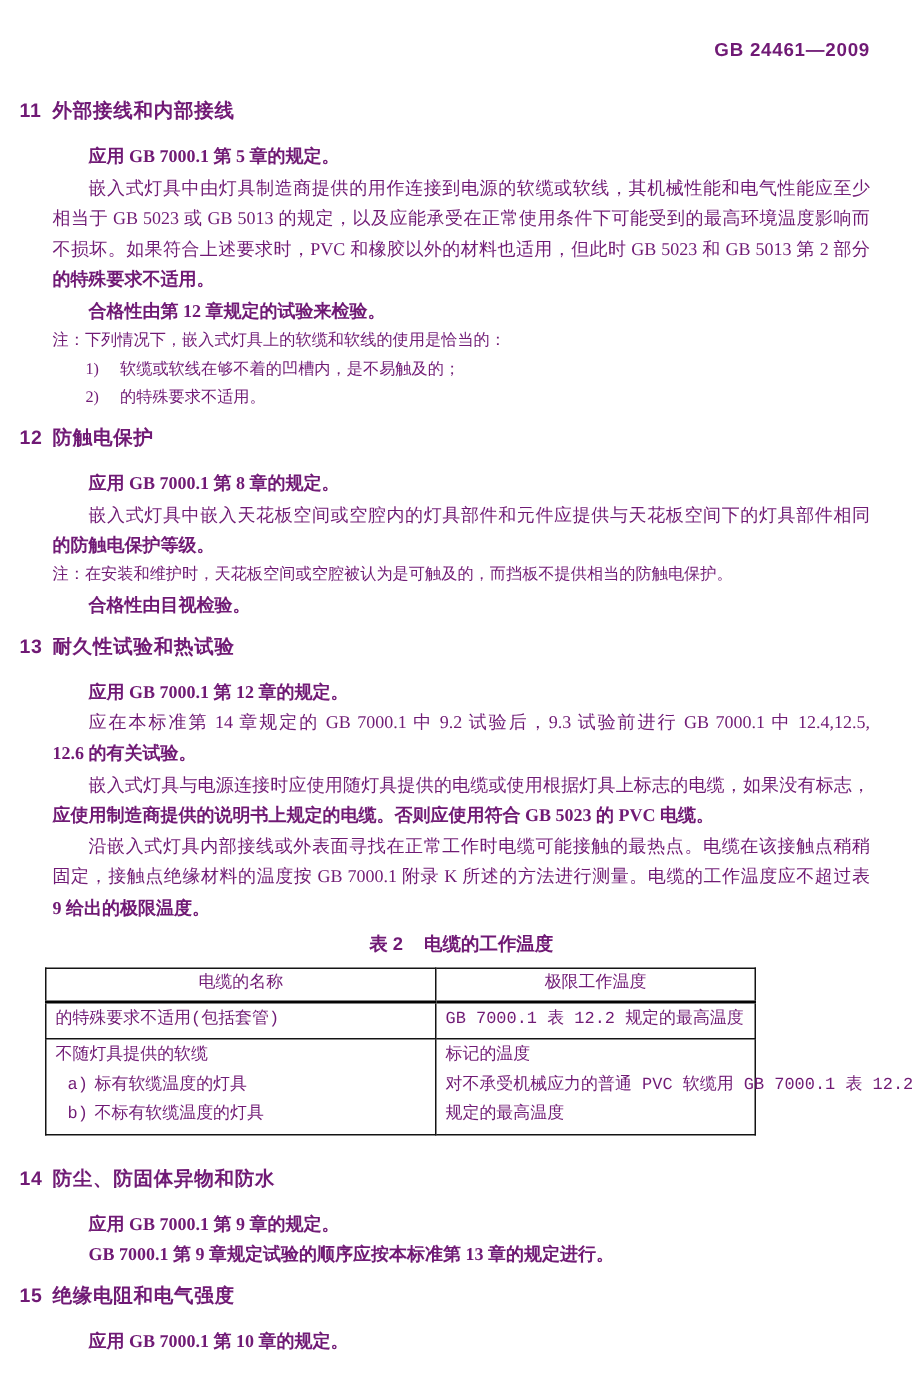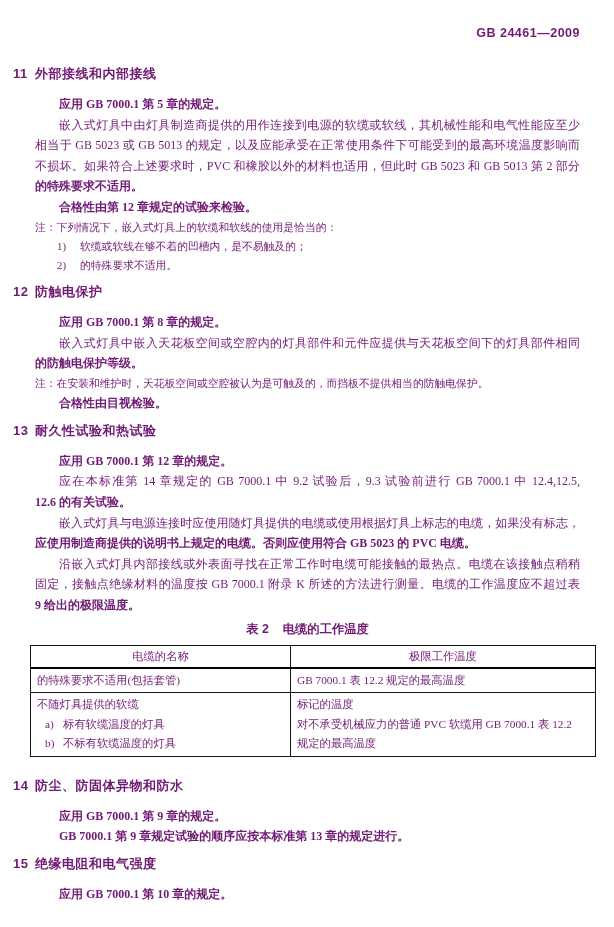--- a/index.html
+++ b/index.html
@@ -61,25 +61,25 @@
     text-align:center;
     font-family:Liberation Sans, sans-serif;
     font-weight:bold;
     font-size:12.3px;
     line-height:20px;
     margin-top:3px;
     margin-bottom:6px;
   }
   .tbl-caption .cap-label{margin-right:14px;}
   table.t2{
-    width:566px;
+    width:474px;
     margin-left:-5px;
     border-collapse:collapse;
     table-layout:fixed;
-    font-family:Liberation Serif, serif;
+    font-family:Liberation Mono, monospace;
   }
   table.t2 th,table.t2 td{
     border:1px solid #141414;
     font-weight:normal;
     font-size:11.3px;
     vertical-align:top;
     padding:2px 6px;
   }
   table.t2{border:1.5px solid #111;}
   table.t2 th{

